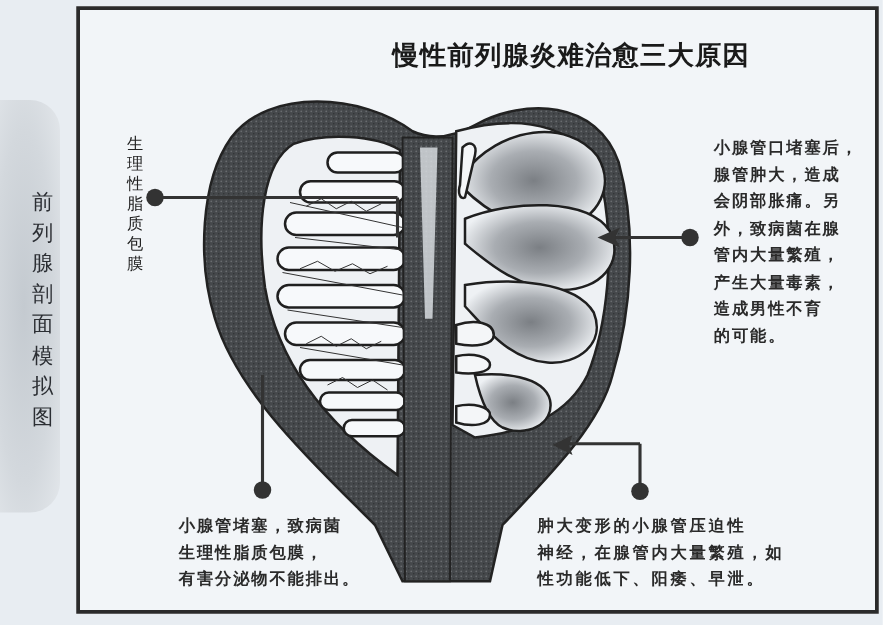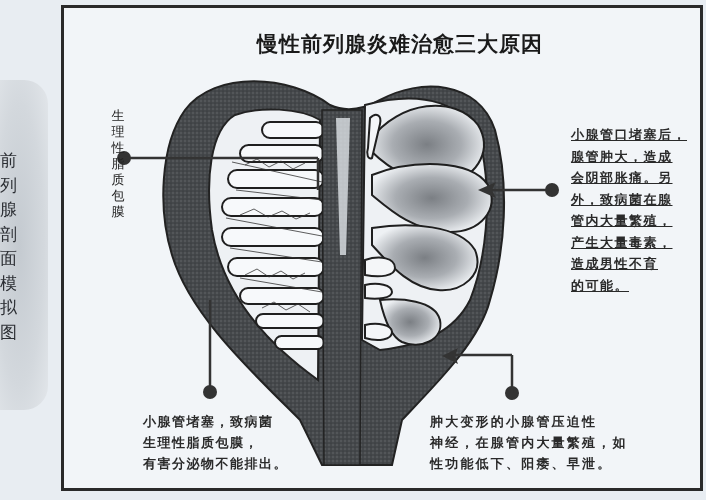--- a/index.html
+++ b/index.html
@@ -8,45 +8,44 @@
       background: #e8edf2;
       font-family: "DejaVu Sans", "Liberation Sans", sans-serif;
       color: #1d1f22;
     }
     .side-tab {
       position: absolute; left: 0; top: 80px; width: 48px; height: 330px;
       background: radial-gradient(ellipse at 40% 50%, #c4cad0 0%, #d3d8dd 60%, #e3e7eb 100%);
       border-radius: 0 24px 24px 0;
     }
     .side-title {
-      position: absolute; left: 0; top: 150px; width: 24px;
-      font-size: 17px; line-height: 24.5px; text-align: left;
-      color: #2b2e33; word-break: break-all; font-family: Liberation Mono, monospace;
+      position: absolute; left: 22px; top: 150px; width: 24px;
+      font-size: 17px; line-height: 24.5px; text-align: center;
+      color: #2b2e33; word-break: break-all;
     }
     .frame {
       position: absolute; left: 61px; top: 5px; width: 636px; height: 480px;
       border: 3px solid #2a2a2a; background: #f2f5f8;
     }
     .title {
       position: absolute; left: 200px; top: 30px; width: 400px;
       font-size: 21px; font-weight: bold; letter-spacing: 1px; color: #1a1a1a;
-      text-align: center;
+      text-align: right;
     }
     svg.diagram { position: absolute; left: 0; top: 0; }
     .vlabel {
       position: absolute; left: 100px; top: 108px; width: 16px;
       font-size: 13px; line-height: 16px; text-align: center; color: #222;
       word-break: break-all;
-      margin-left: 10px;
     }
     .note {
       position: absolute; font-size: 13px; font-weight: bold; color: #2a2a2a;
       letter-spacing: 1.5px; line-height: 21px; white-space: pre;
     }
-    .note-right { left: 571px; top: 124px; line-height: 21.5px; text-decoration: underline; }
+    .note-right { left: 571px; top: 108px; line-height: 21.5px; }
     .note-bl { left: 143px; top: 411px; }
     .note-br { left: 430px; top: 411px; letter-spacing: 2.2px; }
   </style>
 </head>
 <body>
 
 <div class="side-tab"></div>
 <div class="side-title">前列腺剖面模拟图</div>
 
 <div class="frame"></div>

